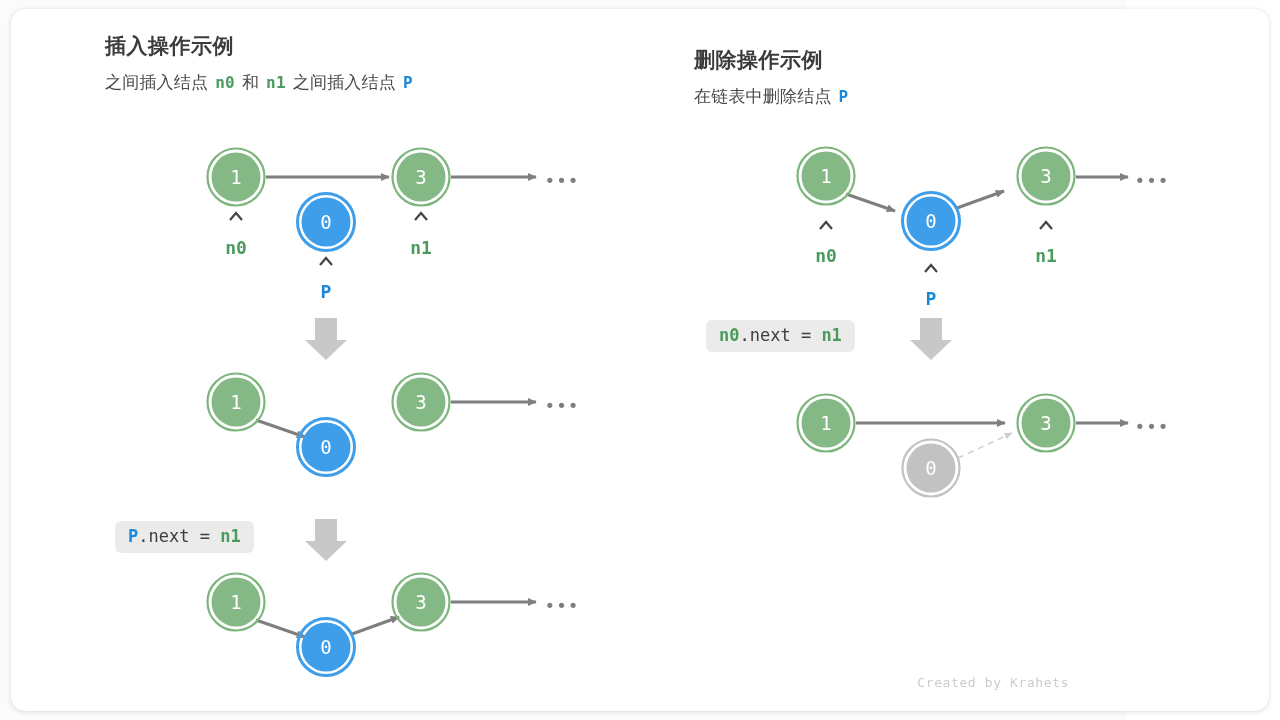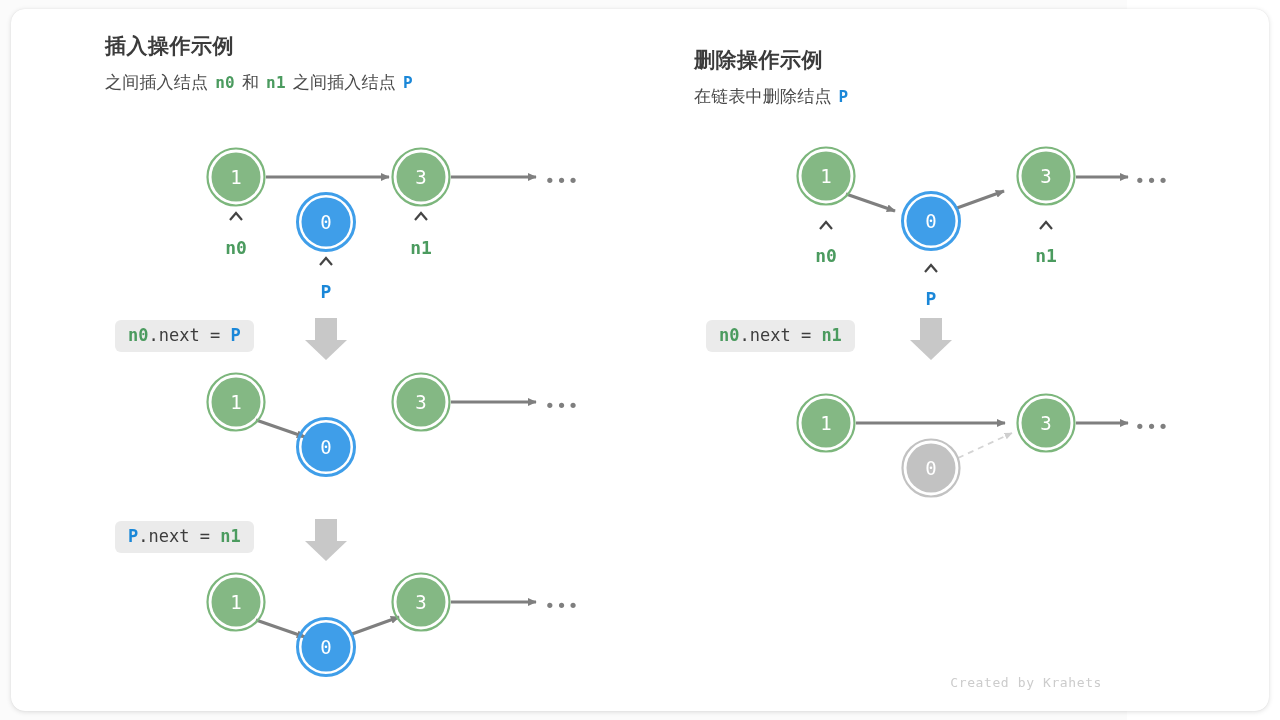--- a/index.html
+++ b/index.html
@@ -67,21 +67,21 @@
 
   .svg-layer {
     position: absolute;
     left: 0; top: 0;
     width: 1280px;
     height: 720px;
     pointer-events: none;
   }
   .footer {
     position: absolute;
-    right: 25px;
+    right: 58px;
     bottom: 30px;
     font-family: "DejaVu Sans Mono", monospace;
     font-size: 13px;
     color: #cccccc;
     letter-spacing: 0.6px;
   }
 </style>
 </head>
 <body>
 
@@ -95,23 +95,20 @@
     </div>
   </div>
 
   <div class="panel panel-right">
     <div class="panel-title">删除操作示例</div>
     <div class="panel-sub">
       <span>在链表中删除结点</span><span class="sp"></span><span class="tok-blue">P</span>
     </div>
   </div>
 
-  <div class="codebox" style="left:115px; top:320px;">
-    <span class="g">n0</span><span>.next = </span><span class="b">P</span>
-  </div>
 
   <div class="codebox" style="left:115px; top:521px;">
     <span class="b">P</span><span>.next = </span><span class="g">n1</span>
   </div>
 
   <div class="codebox" style="left:706px; top:320px;">
     <span class="g">n0</span><span>.next = </span><span class="g">n1</span>
   </div>
 
   <svg class="svg-layer" width="1280" height="720" viewBox="0 0 1280 720">

